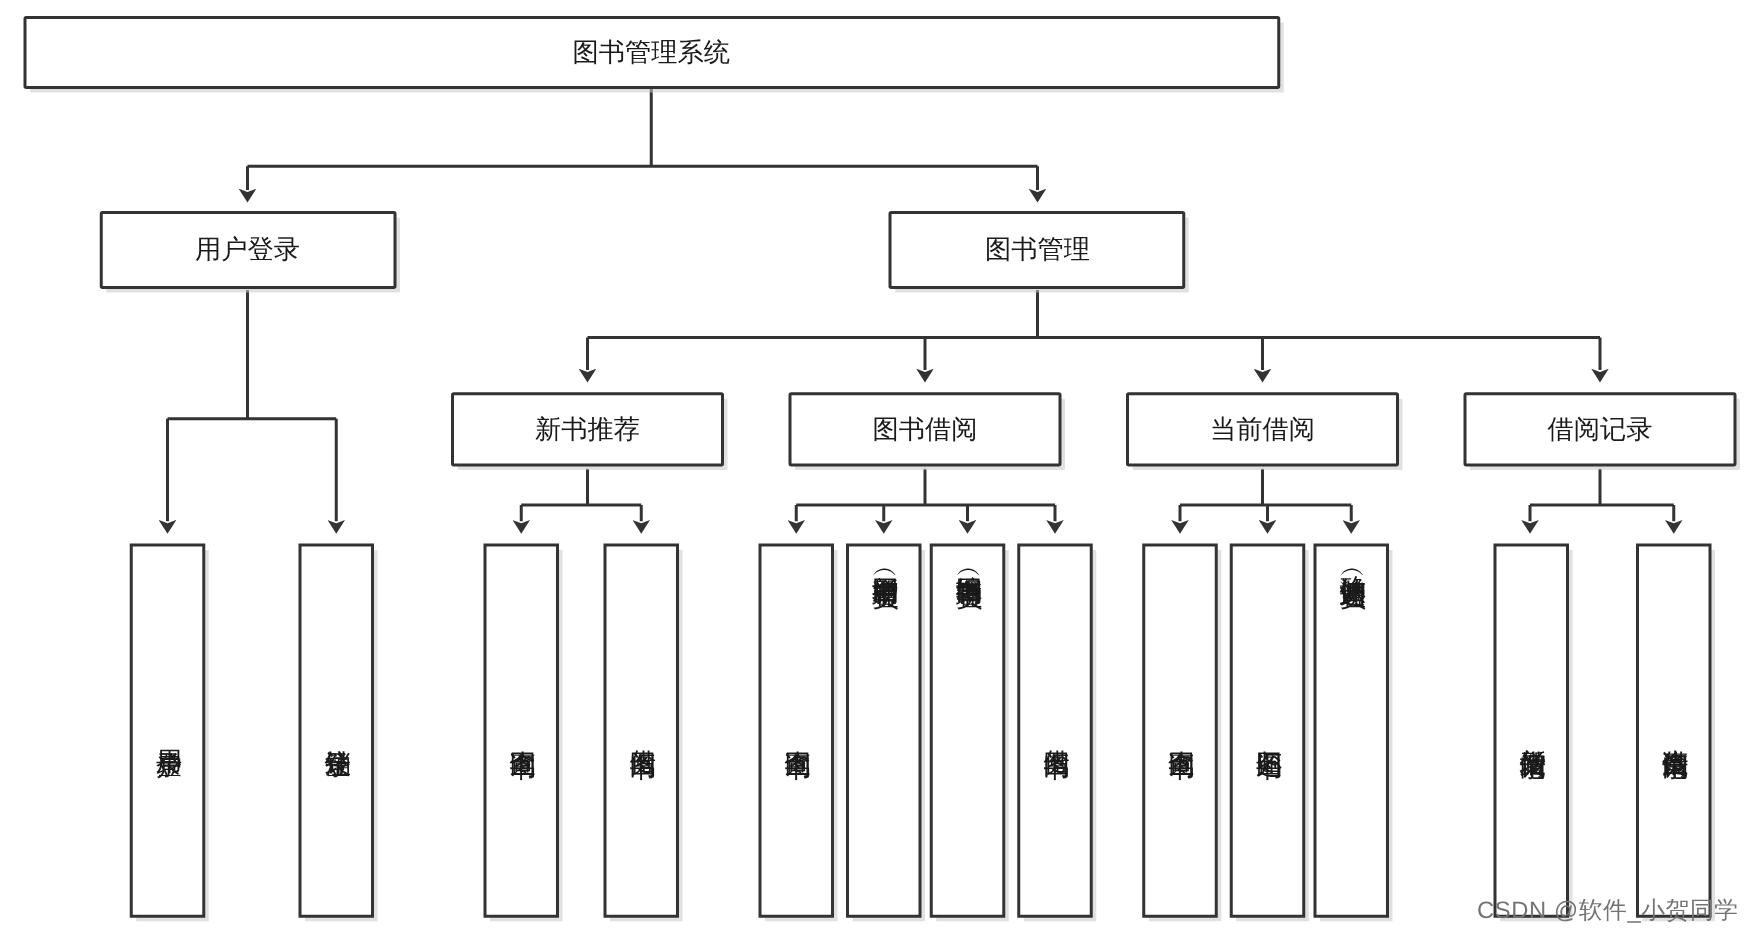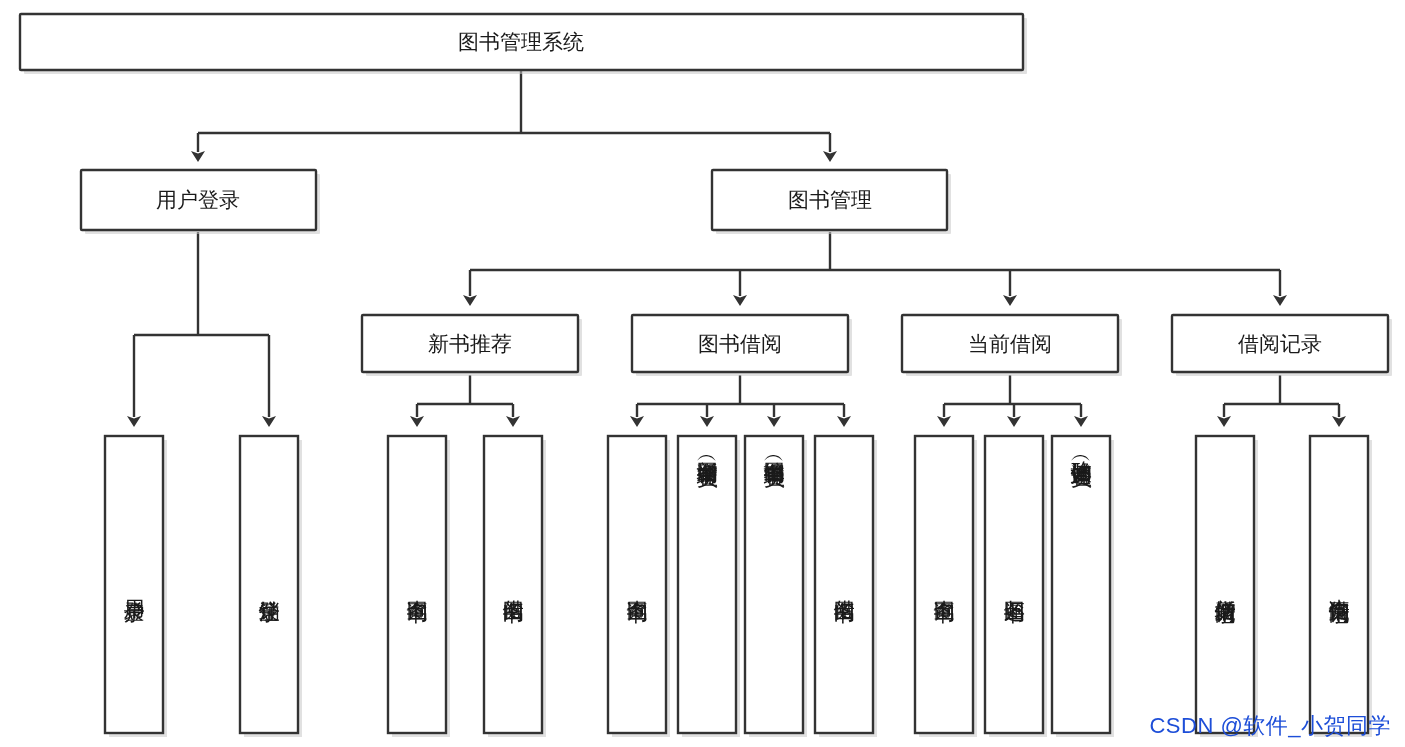--- a/index.html
+++ b/index.html
@@ -66,22 +66,22 @@
     line-height: 1.08;
     color: #1a1a1a;
     letter-spacing: 1px;
     white-space: nowrap;
   }
   .watermark {
     position: absolute;
     right: 14px;
     bottom: 6px;
     font-family: "Liberation Sans", "DejaVu Sans", sans-serif;
-    font-size: 22px;
-    color: #1d4ed8;
+    font-size: 19px;
+    color: #737373;
     letter-spacing: 0.5px;
     user-select: none;
   }
 </style>
 </head>
 <body>
 
 <div id="diagram-root">
 
   <svg id="tree-svg" viewBox="0 0 1405 747" xmlns="http://www.w3.org/2000/svg">

